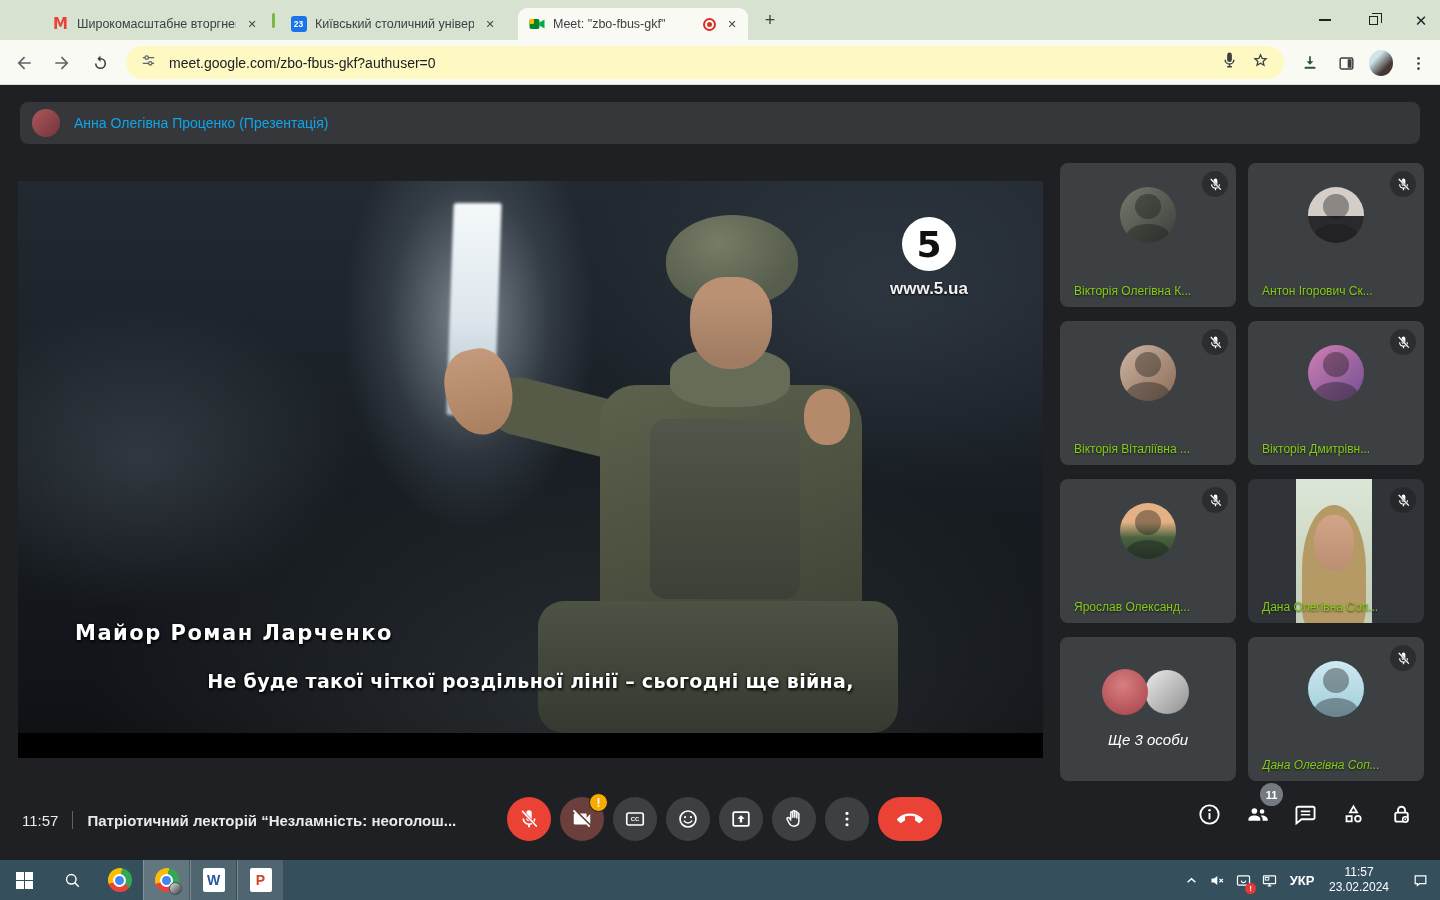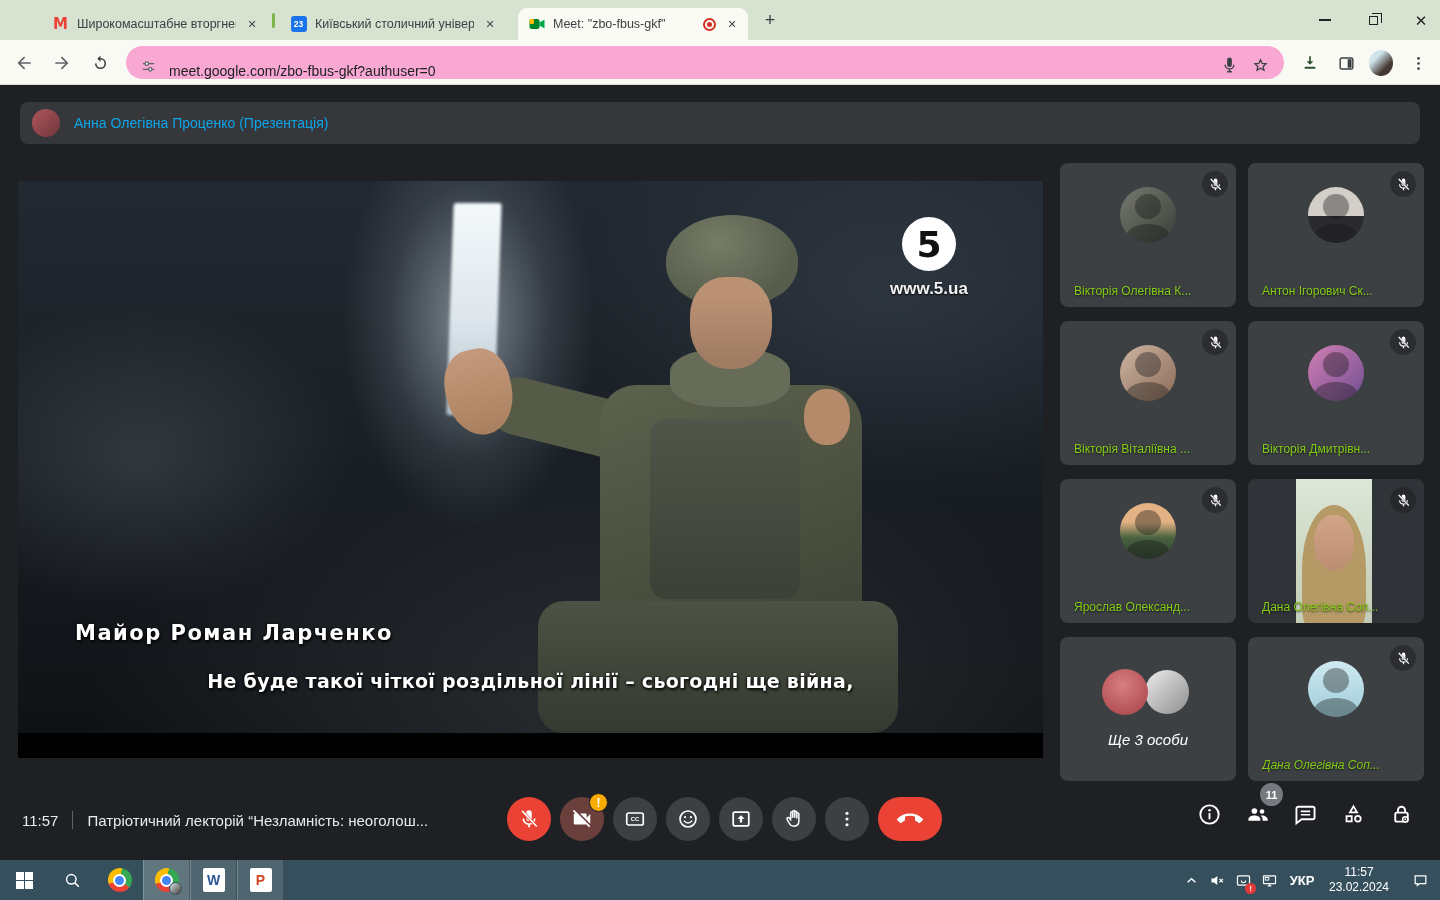--- a/index.html
+++ b/index.html
@@ -21,21 +21,21 @@
   .newtab { position:absolute; left:760px; top:10px; width:20px; height:20px; font-size:18px; color:#3c4043; display:flex; align-items:center; justify-content:center; cursor:pointer; }
   .wctl { position:absolute; top:11px; width:30px; height:18px; display:flex; align-items:center; justify-content:center; color:#202124; cursor:pointer; }
   .wc-min { left:1310px; } .wc-rest { left:1358px; } .wc-close { left:1406px; }
   .wc-min i { display:block; width:12px; height:1.6px; background:#202124; }
   .wc-rest i { display:block; width:9px; height:9px; border:1.4px solid #202124; position:relative; }
   .wc-rest i::after { content:""; position:absolute; left:2px; top:-4px; width:9px; height:9px; border-top:1.4px solid #202124; border-right:1.4px solid #202124; }
   .wc-close span { font-size:15px; line-height:15px; }
 
   #toolbar { position:absolute; left:0; top:40px; width:1440px; height:45px; background:#f8faf3; border-bottom:1px solid #dadfd4; }
   .nav-ic { position:absolute; top:11px; width:24px; height:24px; display:flex; align-items:center; justify-content:center; cursor:pointer; }
-  .omnibox { position:absolute; left:126px; top:6px; width:1158px; height:33px; background:#f9a8d4; border-radius:17px; display:flex; align-items:flex-end; padding:0 14px; gap:12px; }
+  .omnibox { position:absolute; left:126px; top:6px; width:1158px; height:33px; background:#fef9c3; border-radius:17px; display:flex; align-items:center; padding:0 14px; gap:12px; }
   .omnibox .url { font-size:14px; color:#202124; flex:1; white-space:nowrap; overflow:hidden; }
 
   
   #meet { position:absolute; left:0; top:85px; width:1440px; height:775px; background:#1e2023; }
   #banner { position:absolute; left:20px; top:17px; width:1400px; height:42px; background:#35373a; border-radius:8px; display:flex; align-items:center; padding:0 12px; gap:14px; cursor:pointer; }
   #banner .b-av { width:28px; height:28px; border-radius:50%; background:linear-gradient(135deg,#b0565a,#6f363c); position:relative; overflow:hidden; }
   #banner .b-txt { font-size:14px; color:#0ea5e9; font-weight:500; }
 
   #video { position:absolute; left:18px; top:96px; width:1025px; height:577px; background:#000; overflow:hidden; cursor:pointer; }
   #photo { position:absolute; left:0; top:0; width:1025px; height:552px; background:
@@ -87,21 +87,21 @@
   
   .ov-av { position:absolute; top:32px; width:46px; height:46px; border-radius:50%; }
   .ov1 { left:42px; background:radial-gradient(circle at 45% 35%, #d77f80, #a63f48); z-index:1; }
   .ov2 { left:84px; background:linear-gradient(135deg,#ececec,#8f8f8f); border:1px solid #3c4043; }
   .ov-label { position:absolute; left:0; top:94px; width:100%; text-align:center; font-size:15px; color:#fff; }
 
   
   .f-left { position:absolute; left:22px; top:726px; display:flex; align-items:center; gap:14px; }
   .f-time { font-size:15px; color:#e8eaed; }
   .f-div { width:1px; height:18px; background:#5f6368; }
-  .f-title { font-size:15px; color:#e8eaed; max-width:400px; white-space:nowrap; overflow:hidden; }
+  .f-title { font-size:15px; color:#e8eaed; max-width:400px; white-space:nowrap; overflow:hidden;font-weight:bold; }
   #controls { position:absolute; left:507px; top:712px; display:flex; gap:9px; align-items:center; }
   .cbtn { width:44px; height:44px; border-radius:50%; background:#3c4043; display:flex; align-items:center; justify-content:center; cursor:pointer; position:relative; }
   .cbtn svg { width:22px; height:22px; }
   .c-red { background:#ea4335; }
   .c-cam { background:#6b403c; }
   .c-alert { position:absolute; top:-4px; right:-4px; width:19px; height:19px; border-radius:50%; background:#f9ab00; color:#fff; font-size:12px; font-weight:bold; display:flex; align-items:center; justify-content:center; border:1px solid #1e2023; }
   .c-end { width:64px; height:44px; border-radius:22px; background:#ea4335; display:flex; align-items:center; justify-content:center; cursor:pointer; }
   .c-end svg { width:26px; height:26px; }
   #right-icons { position:absolute; left:1196px; top:716px; display:flex; gap:21px; align-items:center; }
   .ricon { width:27px; height:27px; display:flex; align-items:center; justify-content:center; cursor:pointer; position:relative; }

